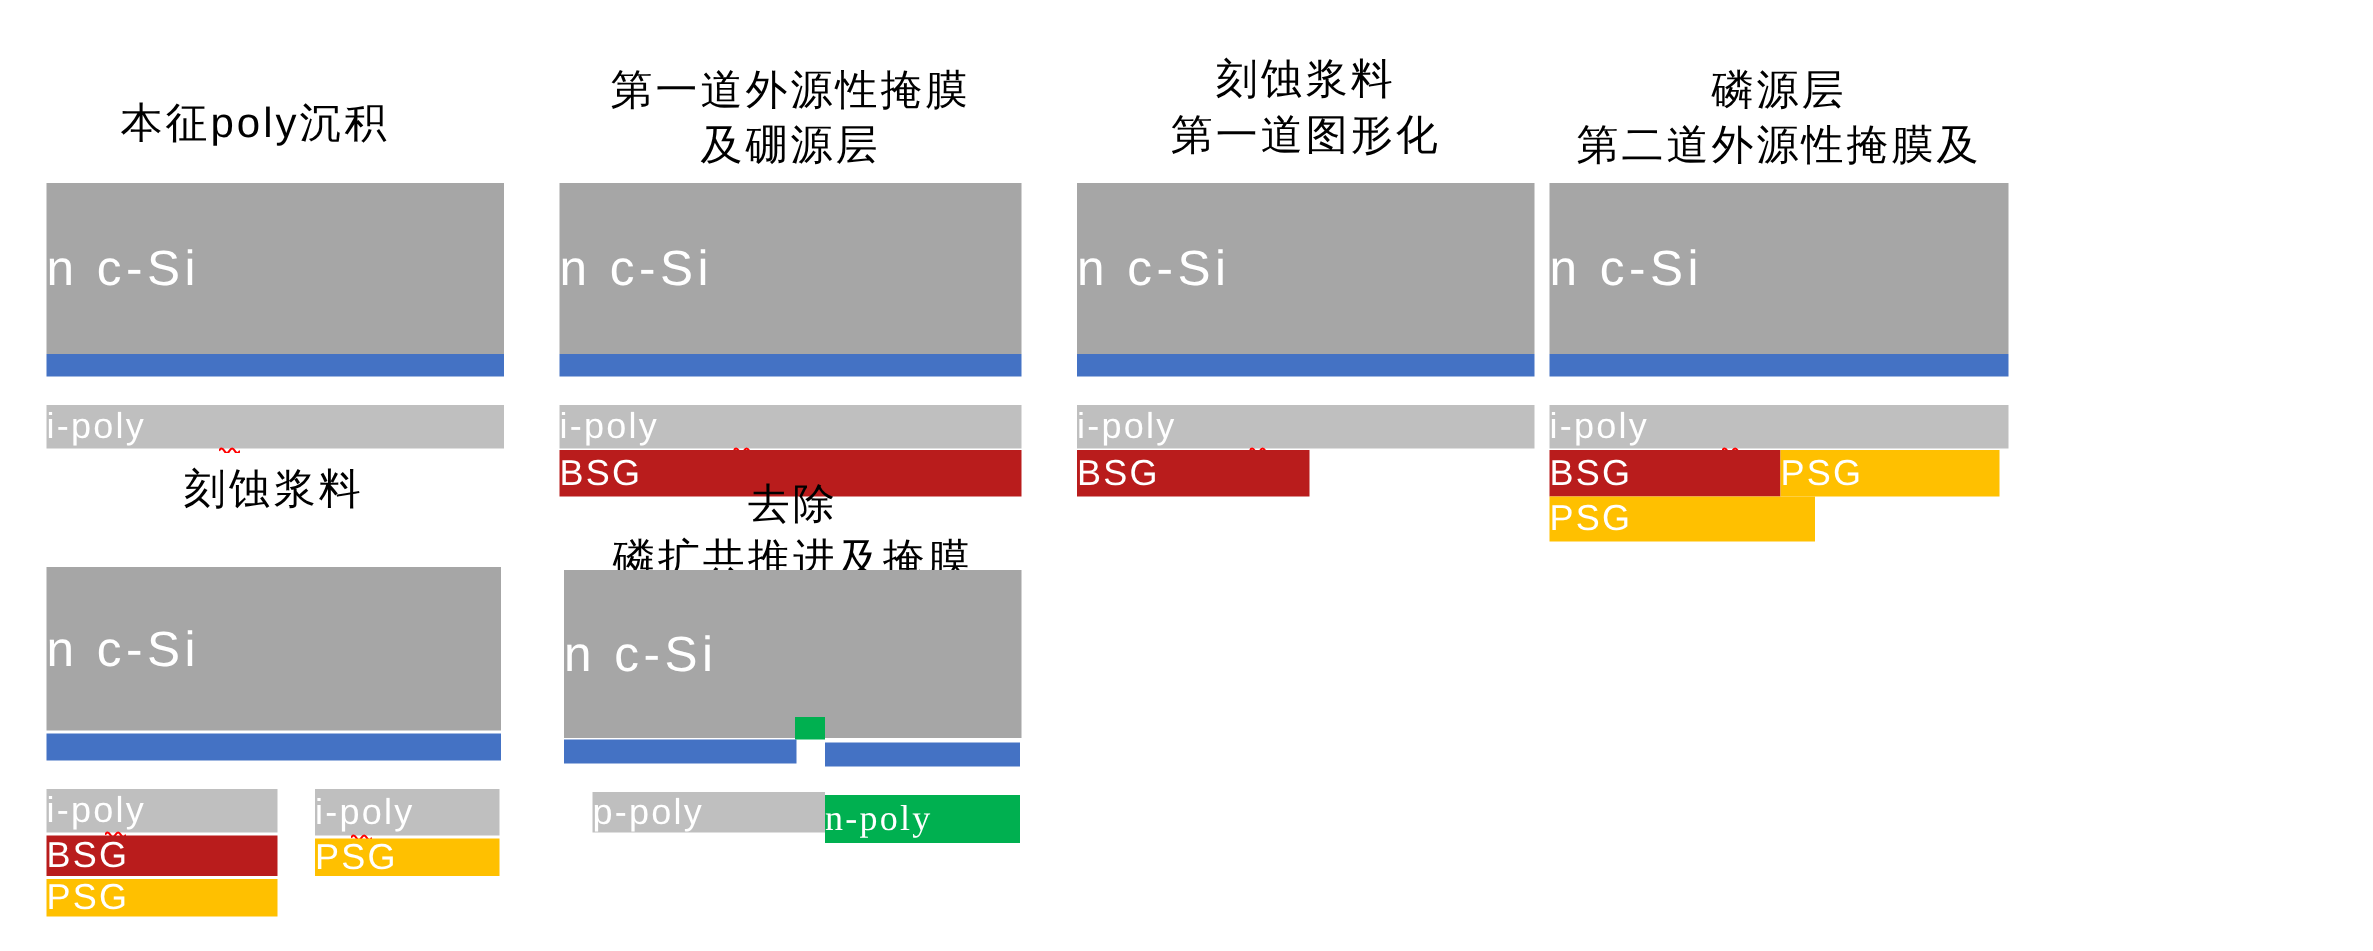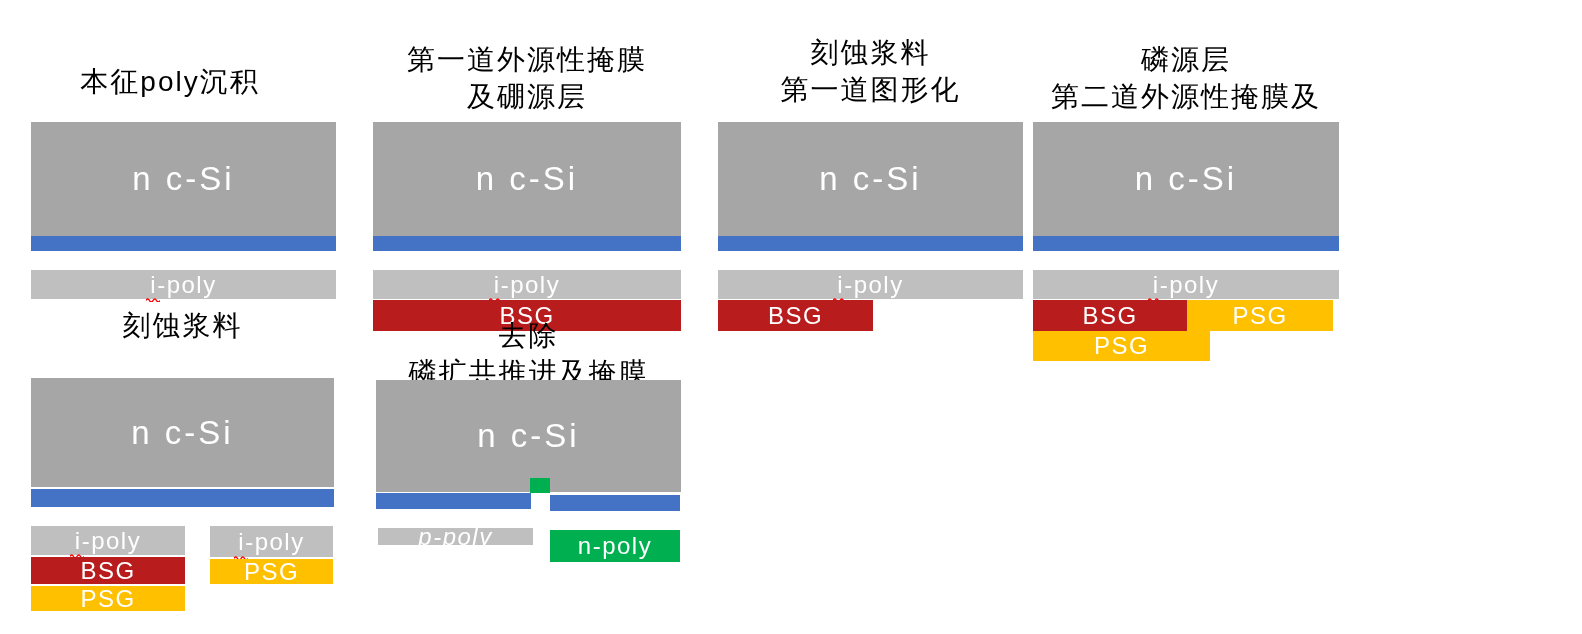--- a/index.html
+++ b/index.html
@@ -17,31 +17,31 @@
     color: #000000;
     font-size: 28px;
     line-height: 37px;
     letter-spacing: 2px;
     white-space: nowrap;
   }
   .layer {
     position: absolute;
     display: flex;
     align-items: center;
-    justify-content: center;
+    justify-content: flex-start;
     color: #ffffff;
     overflow: visible;
   }
   .lbl  { font-size: 24px; letter-spacing: 1.5px; font-weight: 300; margin-top: 19px; }
   .substrate { background: #a6a6a6; font-size: 33px; letter-spacing: 3px; font-weight: 300; }
   .poly { background: #bfbfbf; }
   .blue { background: #4472c4; }
   .bsg  { background: #b91c1c; }
   .psg  { background: #ffc000; }
-  .npoly { background: #00b050; }
+  .npoly { background: #00b050; font-family: Liberation Serif, serif; }
   .nplus { background: #00b050; }
   .squiggle {
     position: absolute;
     left: calc(50% - 38px);
     bottom: -3px;
     width: 14px;
     height: 5px;
   }
 </style>
 </head>
@@ -154,21 +154,21 @@
 
   <div class="title" style="left:376px; top:317px; width:305px;">
     <div>去除</div>
     <div>磷扩共推进及掩膜</div>
   </div>
   <div class="layer substrate" style="left:376px; top:380px; width:305px; height:112px;">
     <span>n c-Si</span>
   </div>
   <div class="layer nplus" style="left:530px; top:478px; width:20px; height:15px;"></div>
   <div class="layer blue" style="left:376px; top:493px; width:155px; height:16px;"></div>
-  <div class="layer lbl poly" style="left:378px; top:509px; width:155px; height:17px;font-style:italic;">
+  <div class="layer lbl poly" style="left:395px; top:509px; width:155px; height:27px;">
     <span>p-poly</span>
   </div>
   <div class="layer blue" style="left:550px; top:495px; width:130px; height:16px;"></div>
   <div class="layer lbl npoly" style="left:550px; top:511px; width:130px; height:32px;">
     <span>n-poly</span>
   </div>
 
 </div>
 
 </body></html>

